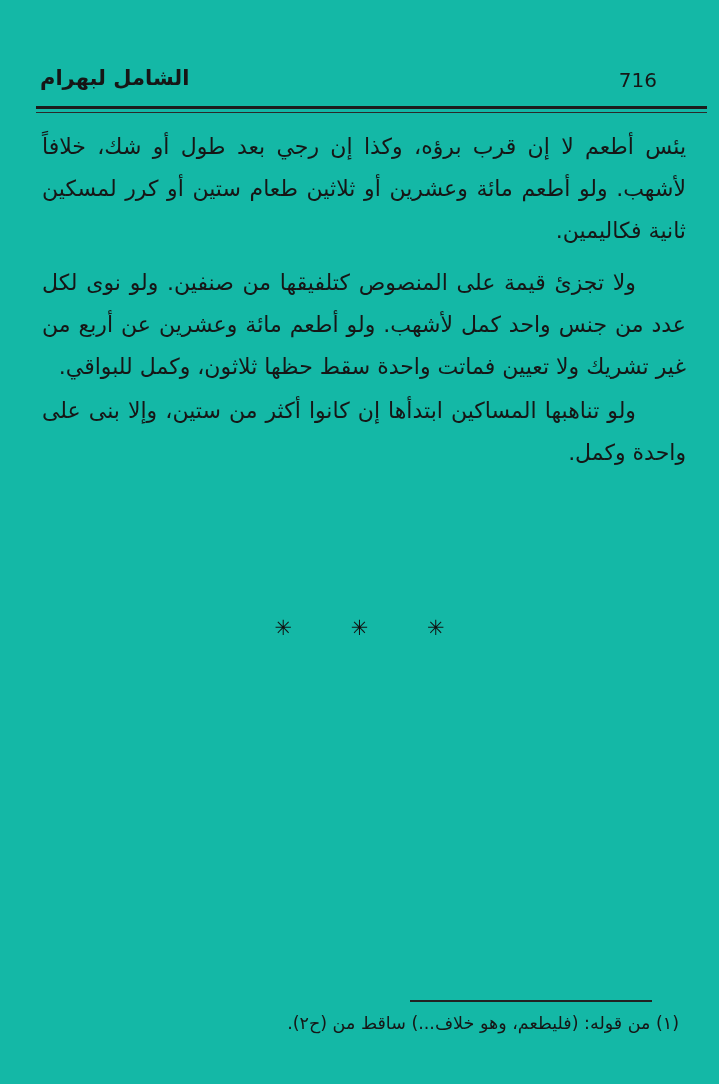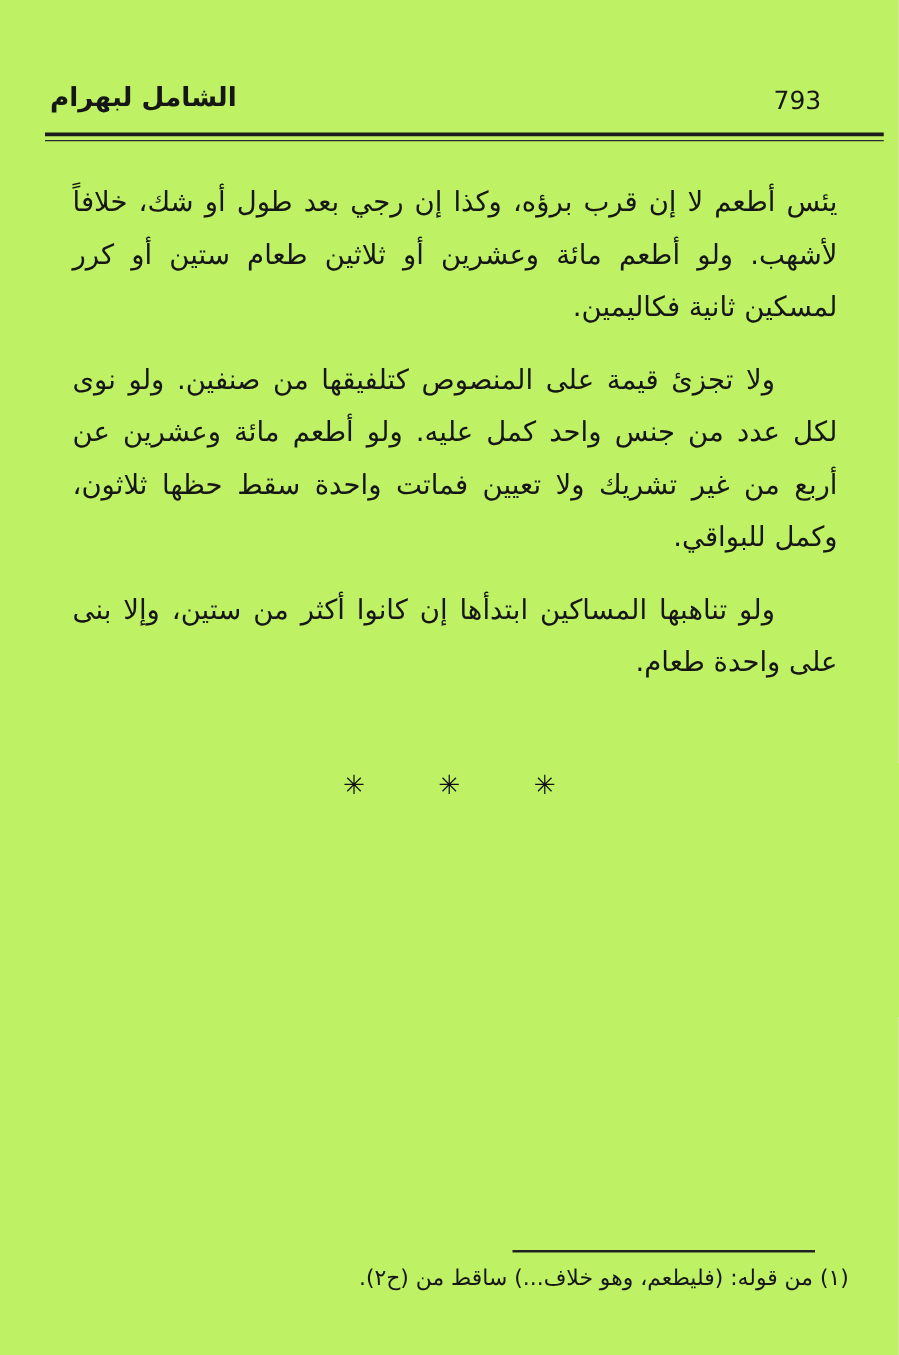--- a/index.html
+++ b/index.html
@@ -5,21 +5,21 @@
   html, body {
     margin: 0;
     padding: 0;
     background: #e8e8e8;
   }
   .page {
     position: relative;
     width: 719px;
     height: 1084px;
     margin: 0 auto;
-    background: #bef264;
+    background: #14b8a6;
     color: #161616;
     font-family: "DejaVu Sans", sans-serif;
     overflow: hidden;
   }
 
   
   .header {
     position: absolute;
     top: 64px;
     left: 0;
@@ -57,21 +57,21 @@
     position: absolute;
     top: 126px;
     left: 42px;
     width: 644px;
     direction: rtl;
     text-align: justify;
     font-size: 22px;
     line-height: 42px;
   }
   .body-text p {
-    margin: 16px;
+    margin: 0;
     padding: 0;
   }
   .body-text p.indent { text-indent: 50px; }
   .p-gap-10 { margin-top: 10px !important; }
   .p-gap-2  { margin-top: 2px  !important; }
   .p-gap-0  { margin-top: 0    !important; }
   sup.fn-ref {
     font-size: 13px;
     line-height: 0;
     vertical-align: 9px;
@@ -110,28 +110,28 @@
     line-height: 30px;
   }
 </style>
 </head>
 <body>
 
 <div class="page">
 
   <div class="header">
     <div class="header-title">الشامل لبهرام</div>
-    <div class="header-pagenum">793</div>
+    <div class="header-pagenum">716</div>
   </div>
   <div class="header-rule"></div>
 
   <div class="body-text">
     <p>يئس أطعم لا إن قرب برؤه، وكذا إن رجي بعد طول أو شك، خلافاً لأشهب. ولو أطعم مائة وعشرين أو ثلاثين طعام ستين أو كرر لمسكين ثانية فكاليمين.</p>
-    <p class="indent p-gap-10">ولا تجزئ قيمة على المنصوص كتلفيقها من صنفين. ولو نوى لكل عدد من جنس واحد كمل عليه. ولو أطعم مائة وعشرين عن أربع من غير تشريك ولا تعيين فماتت واحدة سقط حظها ثلاثون، وكمل للبواقي.</p>
-    <p class="indent p-gap-2">ولو تناهبها المساكين ابتدأها إن كانوا أكثر من ستين، وإلا بنى على واحدة طعام.</p>
+    <p class="indent p-gap-10">ولا تجزئ قيمة على المنصوص كتلفيقها من صنفين. ولو نوى لكل عدد من جنس واحد كمل لأشهب. ولو أطعم مائة وعشرين عن أربع من غير تشريك ولا تعيين فماتت واحدة سقط حظها ثلاثون، وكمل للبواقي.</p>
+    <p class="indent p-gap-2">ولو تناهبها المساكين ابتدأها إن كانوا أكثر من ستين، وإلا بنى على واحدة وكمل.</p>
   </div>
 
   <div class="stars">✳ ✳ ✳</div>
 
   <div class="footnote-rule"></div>
   <div class="footnote">(١) من قوله: (فليطعم، وهو خلاف...) ساقط من (ح٢).</div>
 
 </div>
 
 </body></html>

